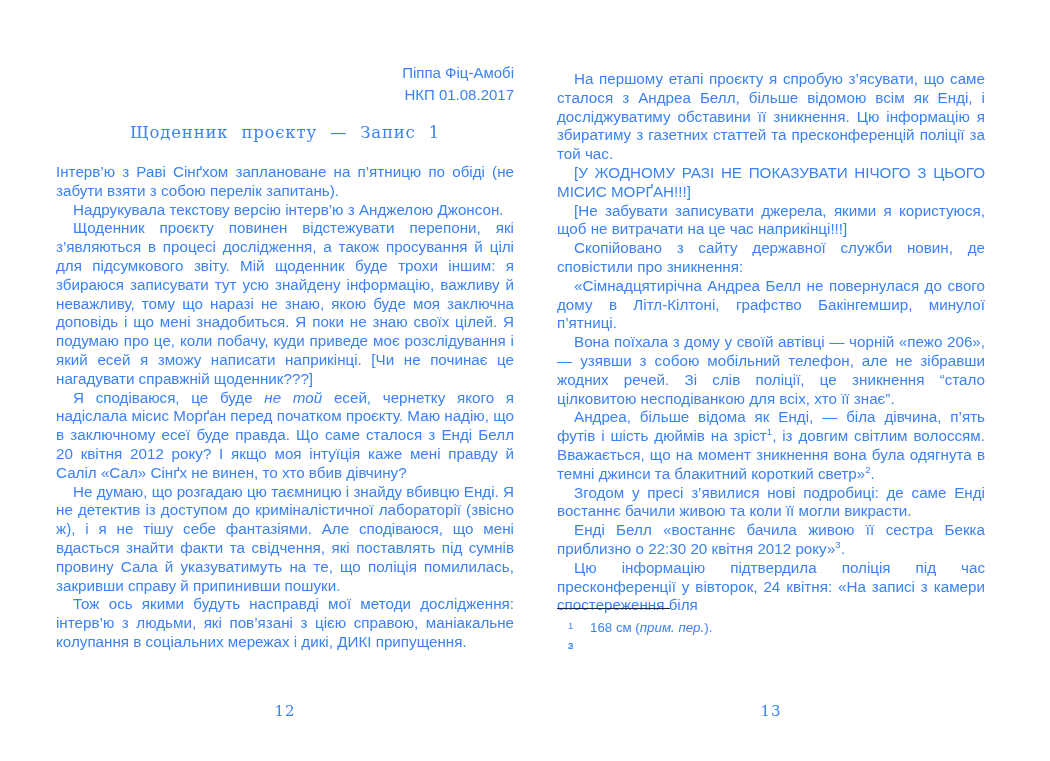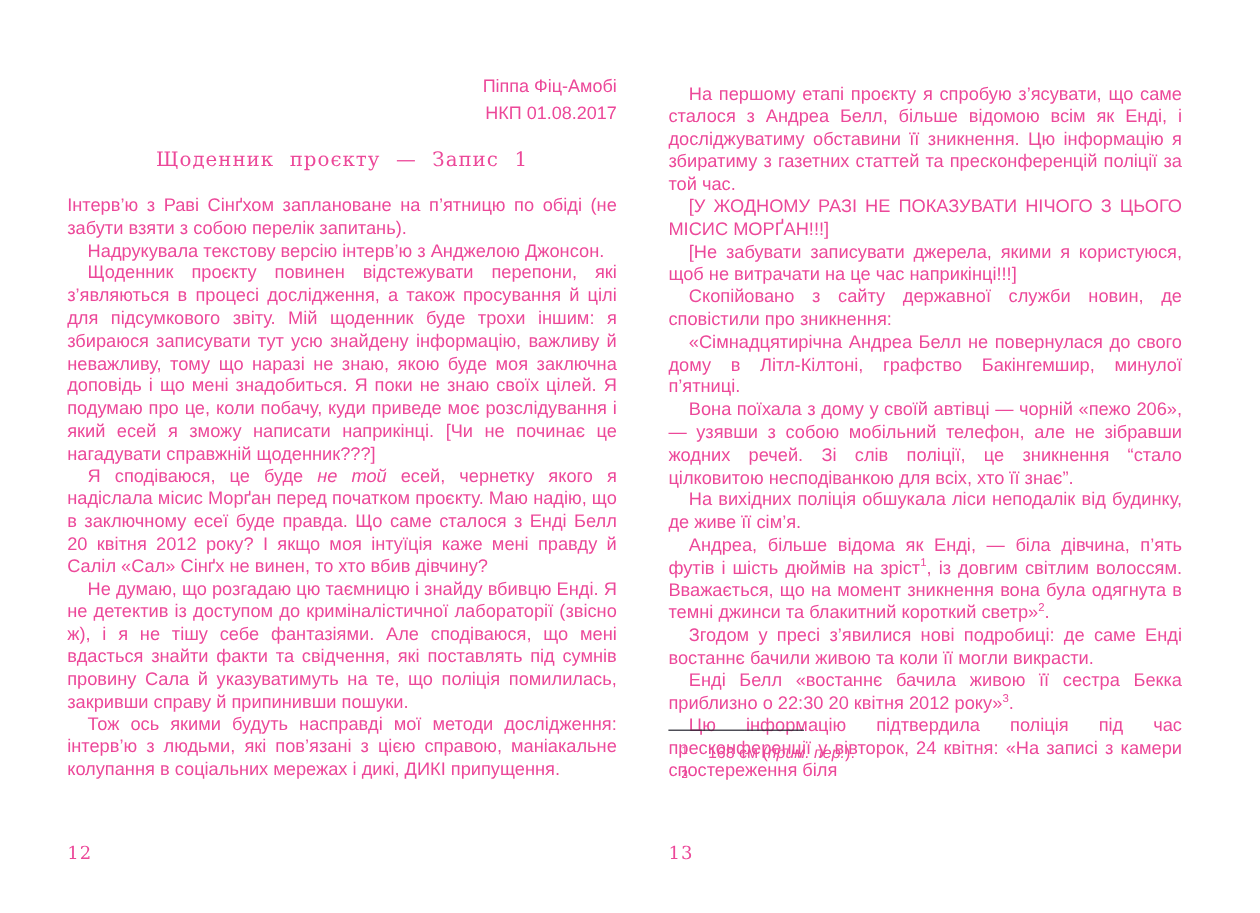--- a/index.html
+++ b/index.html
@@ -9,21 +9,21 @@
     height: 761px;
     background: #ffffff;
     overflow: hidden;
   }
   .spread {
     position: relative;
     width: 1050px;
     height: 761px;
     background: #ffffff;
     font-family: "Liberation Sans", "DejaVu Sans", sans-serif;
-    color: #ec4899;
+    color: #3b82f6;
   }
   .page {
     position: absolute;
     top: 0;
     height: 761px;
   }
   .page-left  { left: 56px;  width: 458px; }
   .page-right { left: 557px; width: 428px; }
 
   .page-header {
@@ -94,21 +94,21 @@
     position: absolute;
     left: 11px;
     top: -2px;
     font-size: 9.5px;
   }
   .page-number {
     position: absolute;
     top: 702px;
     left: 0;
     right: 0;
-    text-align: left;
+    text-align: center;
     font-family: "DejaVu Serif", "Liberation Serif", serif;
     font-size: 15px;
     letter-spacing: 1px;
   }
 </style>
 </head>
 <body>
 
 <div class="spread">
 
@@ -130,21 +130,20 @@
   </div>
 
   <div class="page page-right">
     <div class="body-text body-right">
         <p><span>На першому етапі проєкту я спробую з’ясувати, що саме сталося з Андреа Белл, більше відомою всім як Енді, і досліджуватиму обставини її зникнення. Цю інформацію я збиратиму з газетних статтей та пресконференцій поліції за той час.</span></p>
         <p><span>[У ЖОДНОМУ РАЗІ НЕ ПОКАЗУВАТИ НІЧОГО З ЦЬОГО МІСИС МОРҐАН!!!]</span></p>
         <p><span>[Не забувати записувати джерела, якими я користуюся, щоб не витрачати на це час наприкінці!!!]</span></p>
         <p><span>Скопійовано з сайту державної служби новин, де сповістили про зникнення:</span></p>
         <p><span>«Сімнадцятирічна Андреа Белл не повернулася до свого дому в Літл-Кілтоні, графство Бакінгемшир, минулої п’ятниці.</span></p>
         <p><span>Вона поїхала з дому у своїй автівці — чорній «пежо 206», — узявши з собою мобільний телефон, але не зібравши жодних речей. Зі слів поліції, це зникнення “стало цілковитою несподіванкою для всіх, хто її знає”.</span></p>
-        <p><span>На вихідних поліція обшукала ліси неподалік від будинку, де живе її сім’я.</span></p>
         <p><span>Андреа, більше відома як Енді, — біла дівчина, п’ять футів і шість дюймів на зріст</span><span class="sup">1</span><span>, із довгим світлим волоссям. Вважається, що на момент зникнення вона була одягнута в темні джинси та блакитний короткий светр»</span><span class="sup">2</span><span>.</span></p>
         <p><span>Згодом у пресі з’явилися нові подробиці: де саме Енді востаннє бачили живою та коли її могли викрасти.</span></p>
         <p><span>Енді Белл «востаннє бачила живою її сестра Бекка приблизно о 22:30 20 квітня 2012 року»</span><span class="sup">3</span><span>.</span></p>
         <p><span>Цю інформацію підтвердила поліція під час пресконференції у вівторок, 24 квітня: «На записі з камери спостереження біля</span></p>
       </div>
     <div class="footnotes">
       <div class="fn-rule"></div>
       <div>
           <div class="footnote"><span class="fn-marker">1</span><span>168 см (</span><span class="italic">прим. пер.</span><span>).</span></div>
           <div class="footnote"><span class="fn-marker">2</span></div>

